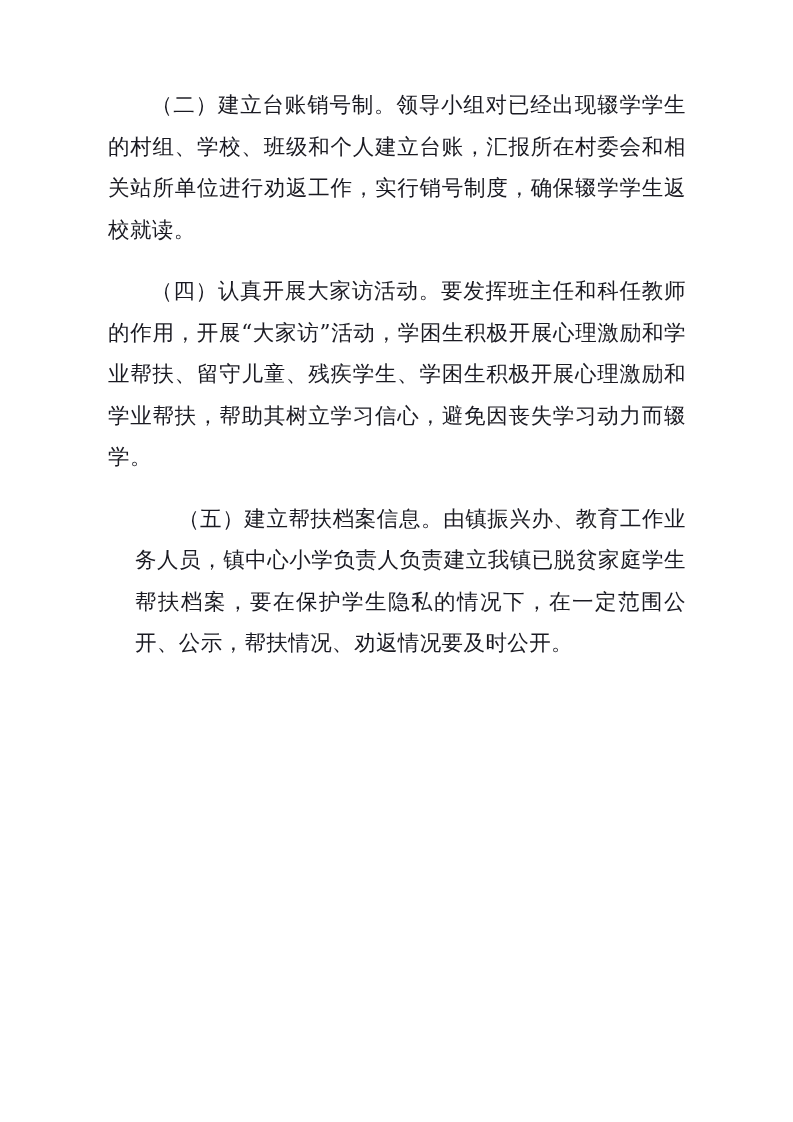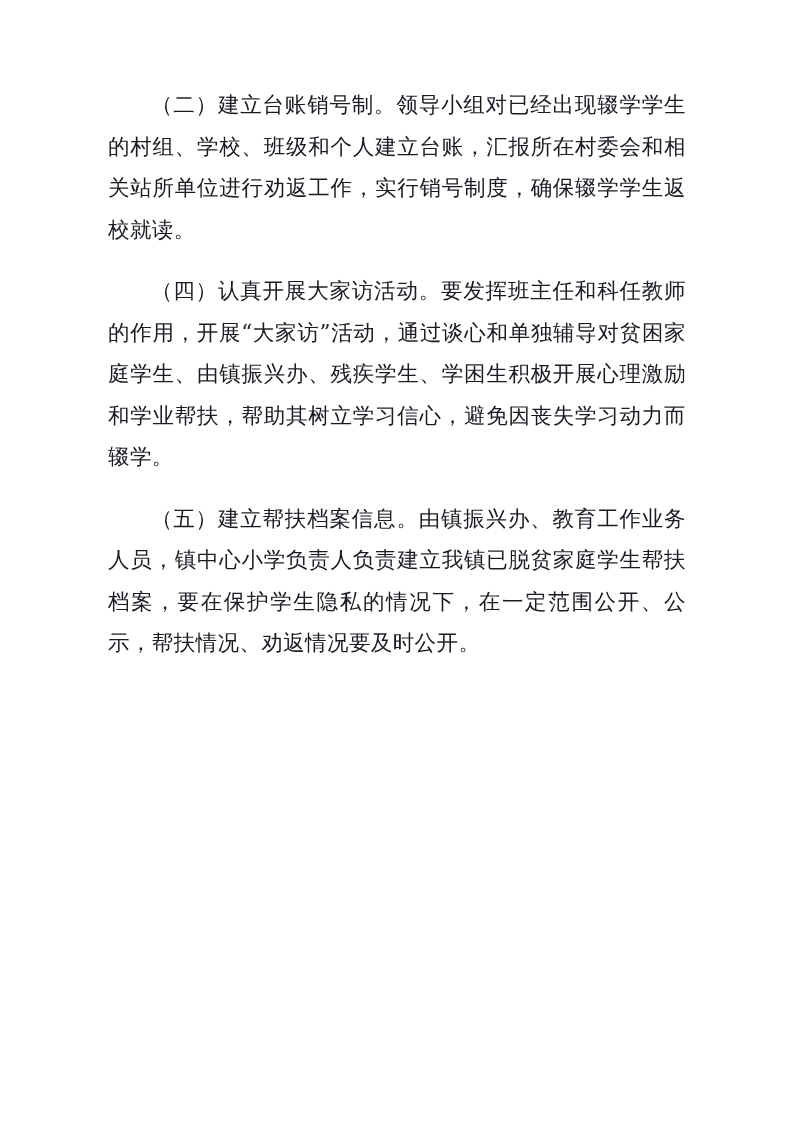--- a/index.html
+++ b/index.html
@@ -29,24 +29,25 @@
     color: #1a1a22;
     text-align: justify;
     text-justify: inter-ideograph;
     margin: 0 0 20px 0;
     letter-spacing: 0.4px;
     text-indent: 2em;
     font-weight: 500;
   }
   .para:last-child {
     margin-bottom: 0;
+    margin-left: 27px;
   }
 </style>
 </head>
 <body>
 
 <div class="page">
   <div class="doc-body">
     <p class="para">（二）建立台账销号制。领导小组对已经出现辍学学生的村组、学校、班级和个人建立台账，汇报所在村委会和相关站所单位进行劝返工作，实行销号制度，确保辍学学生返校就读。</p>
-    <p class="para">（四）认真开展大家访活动。要发挥班主任和科任教师的作用，开展“大家访”活动，通过谈心和单独辅导对贫困家庭学生、由镇振兴办、残疾学生、学困生积极开展心理激励和学业帮扶，帮助其树立学习信心，避免因丧失学习动力而辍学。</p>
+    <p class="para">（四）认真开展大家访活动。要发挥班主任和科任教师的作用，开展“大家访”活动，学困生积极开展心理激励和学业帮扶、留守儿童、残疾学生、学困生积极开展心理激励和学业帮扶，帮助其树立学习信心，避免因丧失学习动力而辍学。</p>
     <p class="para">（五）建立帮扶档案信息。由镇振兴办、教育工作业务人员，镇中心小学负责人负责建立我镇已脱贫家庭学生帮扶档案，要在保护学生隐私的情况下，在一定范围公开、公示，帮扶情况、劝返情况要及时公开。</p>
   </div>
 </div>
 
 </body></html>

